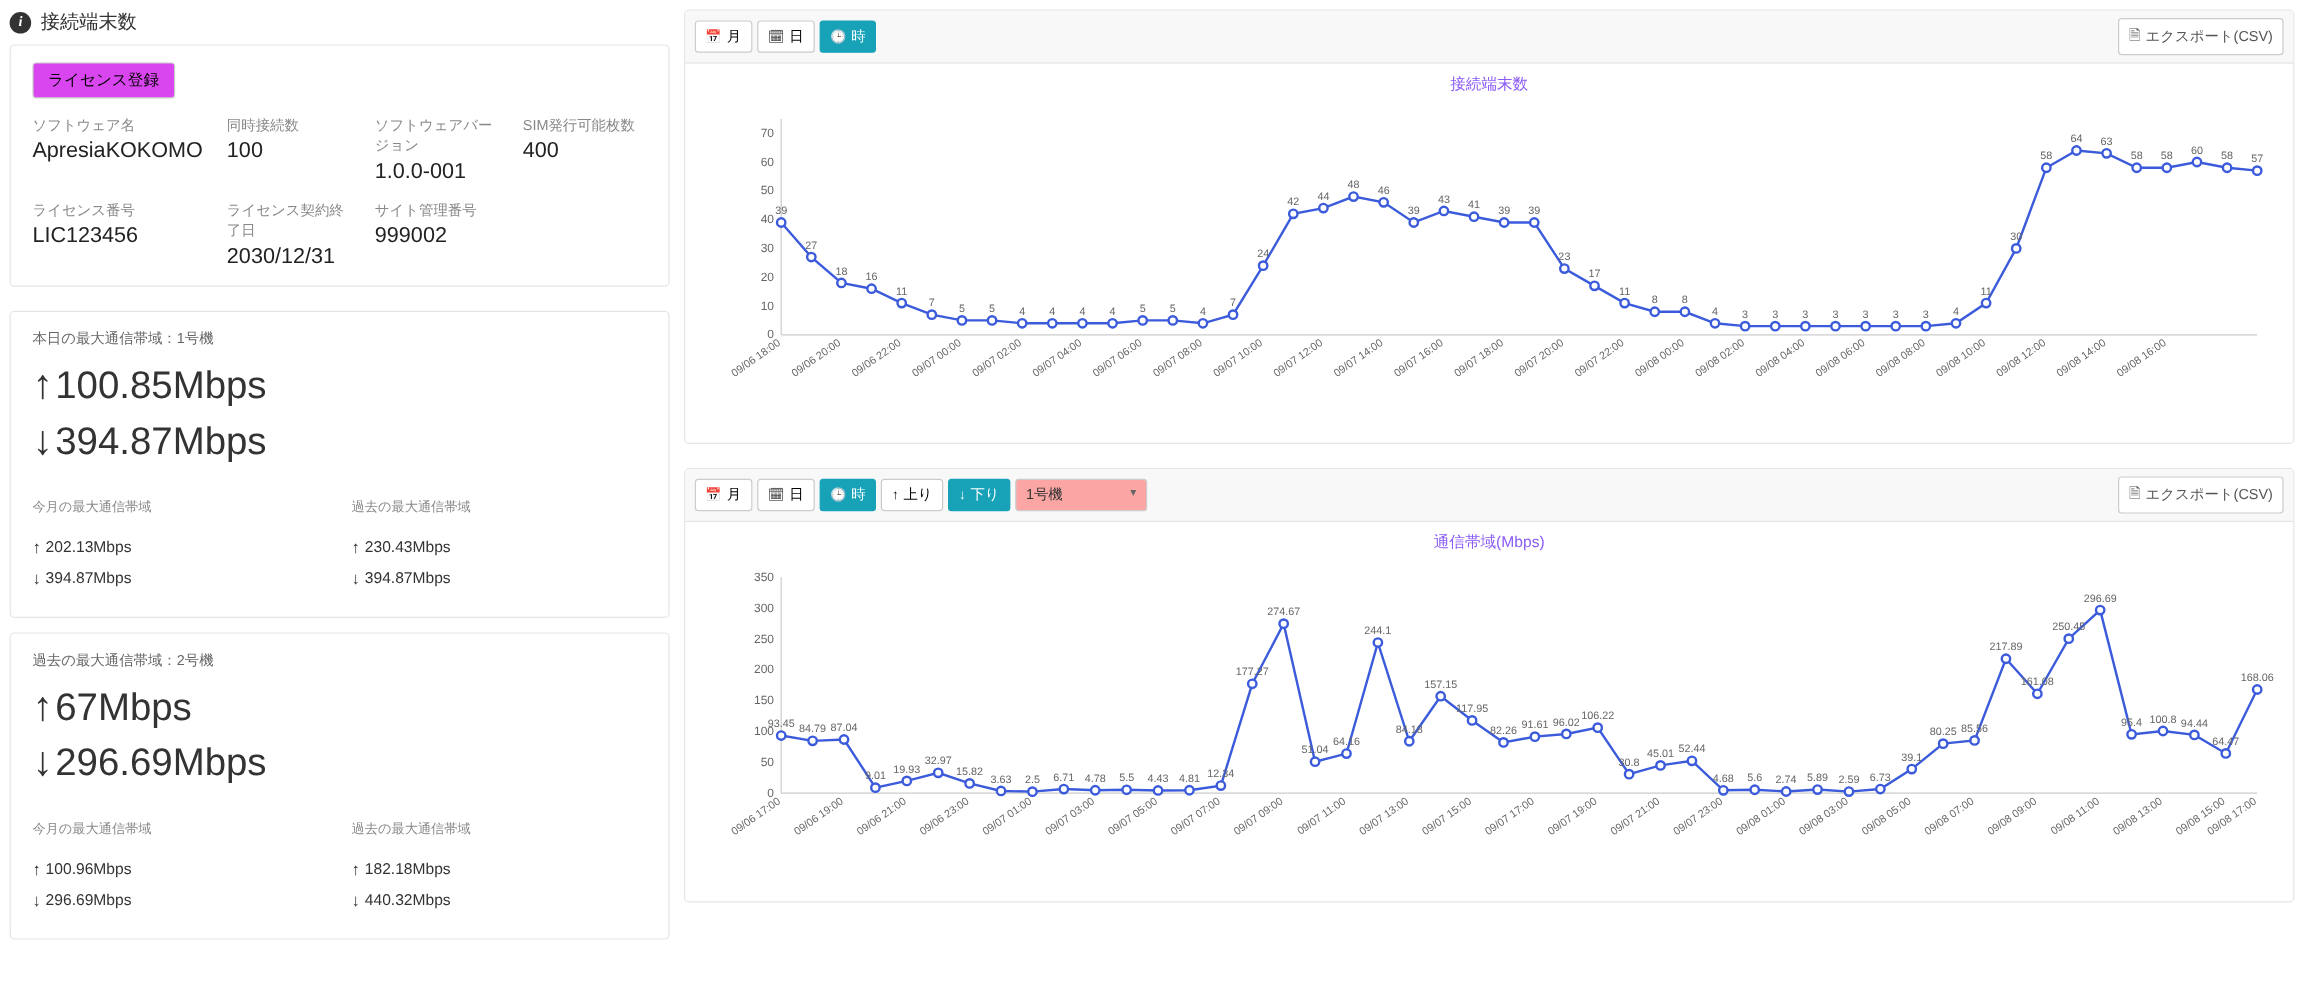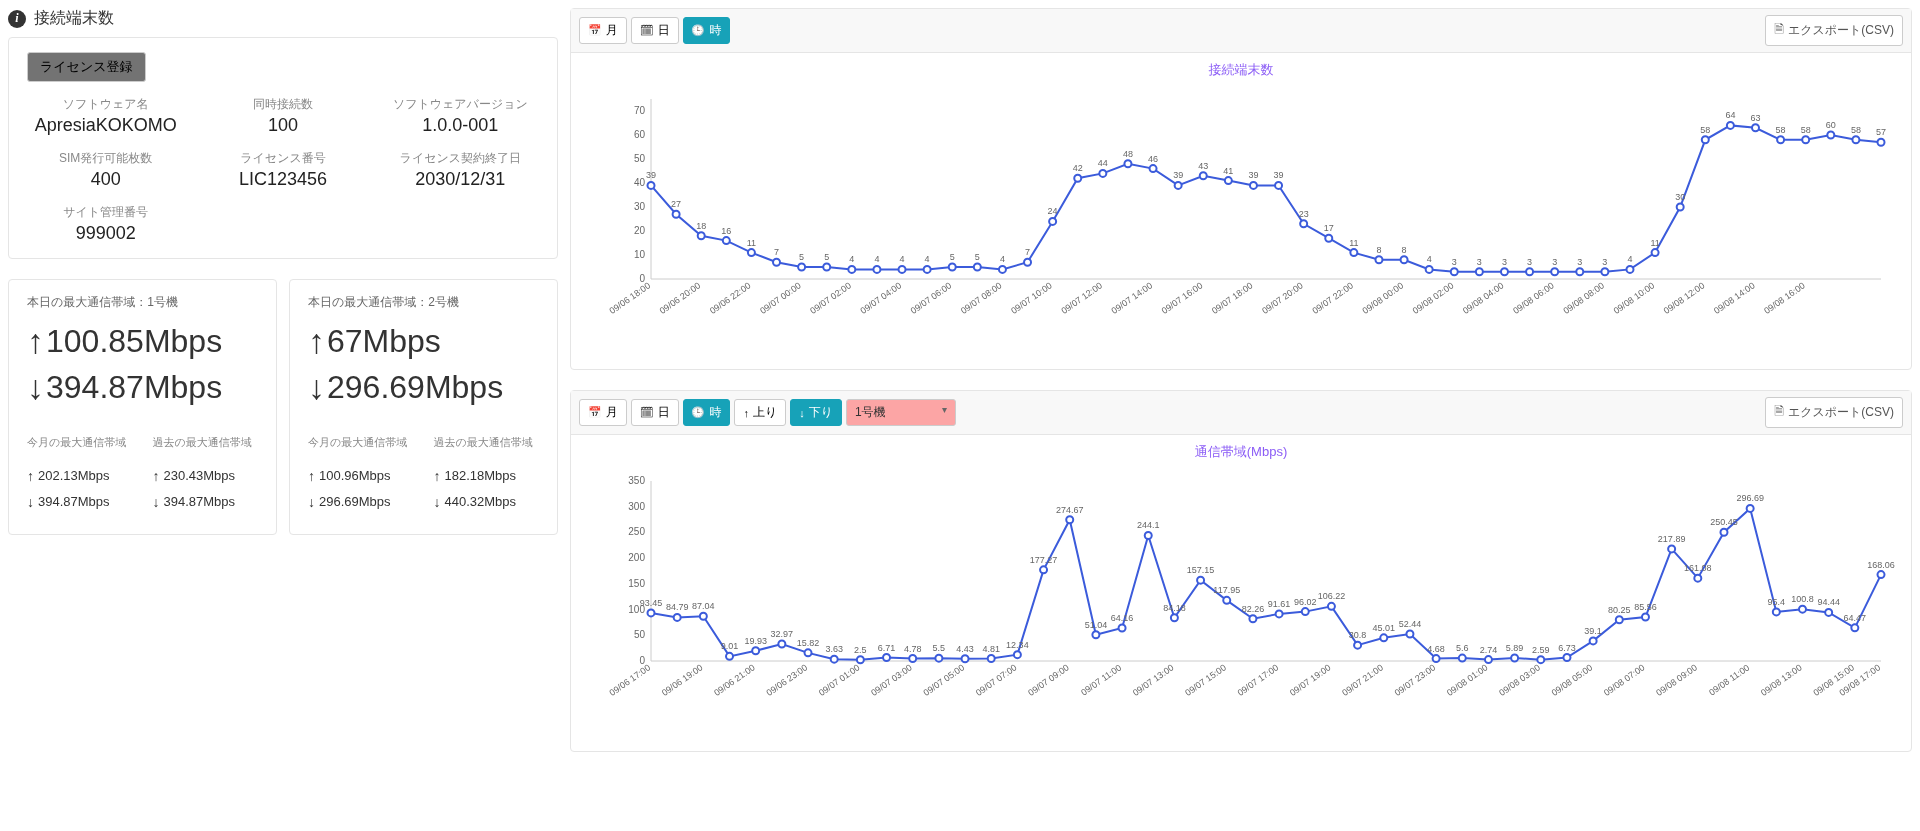--- a/index.html
+++ b/index.html
@@ -11,27 +11,27 @@
     padding: 8px;
   }
   .layout { display: flex; gap: 12px; }
   .left-col { width: 550px; flex: 0 0 550px; display: flex; flex-direction: column; gap: 20px; }
   .right-col { flex: 1; display: flex; flex-direction: column; gap: 20px; }
 
   
   .sysinfo-header { display: flex; align-items: center; gap: 8px; font-size: 16px; font-weight: 500; margin-bottom: 8px; }
   .info-icon { width: 18px; height: 18px; border-radius: 50%; background: #333; color: #fff; font-family: serif; font-style: italic; font-weight: bold; display: inline-flex; align-items: center; justify-content: center; font-size: 12px; }
   .card { border: 1px solid #e5e5e5; border-radius: 4px; padding: 14px 18px; background: #fff; }
-  .btn { display: inline-block; border: 1px solid #ccc; background: #737373; padding: 5px 12px; border-radius: 3px; font-size: 13px; cursor: pointer; }
-  .sysinfo-grid { display: grid; grid-template-columns: 1fr 1fr 1fr; row-gap: 14px; column-gap: 20px; margin-top: 14px; text-align: center; }
+  .btn { display: inline-block; border: 1px solid #ccc; background: #d946ef; padding: 5px 12px; border-radius: 3px; font-size: 13px; cursor: pointer; }
+  .sysinfo-grid { display: grid; grid-template-columns: 1fr 1fr 1fr 1fr; row-gap: 14px; column-gap: 20px; margin-top: 14px; }
   .field-label { color: #888; font-size: 12px; margin-bottom: 2px; }
   .field-value { font-size: 18px; color: #222; }
 
   
-  .bw-row { display: flex; gap: 12px; }
+  .bw-row { display: flex; gap: 12px; flex-direction: column; }
   .bw-card { flex: 1; border: 1px solid #e5e5e5; border-radius: 4px; padding: 14px 18px; }
   .bw-title { color: #666; font-size: 12px; margin-bottom: 8px; }
   .bw-big { font-size: 32px; font-weight: 500; line-height: 1.35; display: flex; align-items: center; }
   .bw-big .arrow { font-size: 34px; font-weight: 400; margin-right: 2px; }
   .bw-sub-row { display: flex; gap: 20px; margin-top: 24px; }
   .bw-sub-col { flex: 1; }
   .bw-sub-label { color: #888; font-size: 11px; margin-bottom: 18px; }
   .bw-sub-val { font-size: 13px; margin-bottom: 10px; display: flex; align-items: center; }
   .bw-sub-val .arrow { font-size: 14px; margin-right: 4px; }
 
@@ -133,21 +133,21 @@
               </div>
             <div class="bw-sub-val">
                 <span class="arrow">↓</span>
                 <span>394.87Mbps</span>
               </div>
           </div>
         </div>
       </div>
 
       <div class="bw-card">
-        <div class="bw-title">本日の最大通信帯域：2号機</div>
+        <div class="bw-title">過去の最大通信帯域：2号機</div>
         <div class="bw-big">
             <span class="arrow">↑</span>
             <span>67Mbps</span>
           </div>
         <div class="bw-big">
             <span class="arrow">↓</span>
             <span>296.69Mbps</span>
           </div>
         <div class="bw-sub-row">
           <div class="bw-sub-col">

